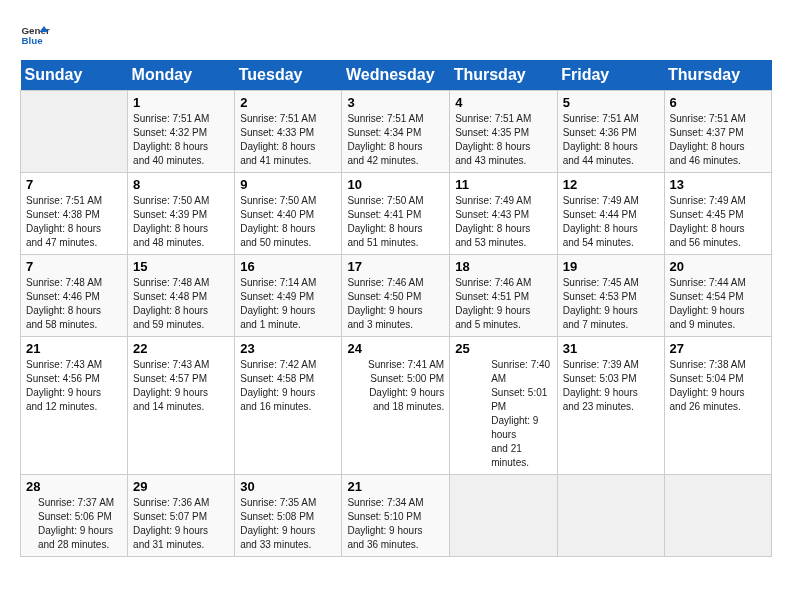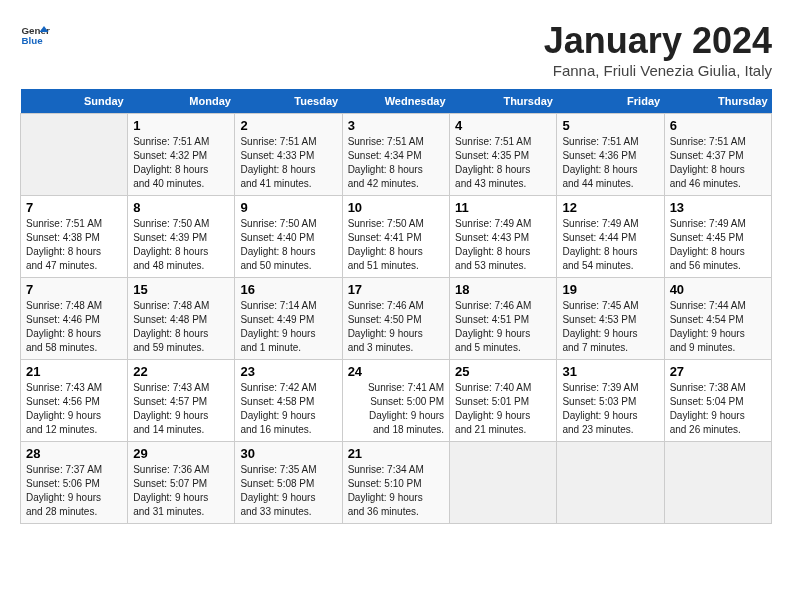--- a/index.html
+++ b/index.html
@@ -37,22 +37,22 @@
     }
     table {
       width: 100%;
       border-collapse: collapse;
       font-size: 11px;
     }
     thead tr th {
       background-color: #1565c0;
       color: #fff;
       padding: 6px 4px;
-      text-align: right;
-      font-size: 11px;
+      text-align: left;
+      font-size: 16px;
       font-weight: bold;
     }
     tbody tr td {
       border: 1px solid #ccc;
       vertical-align: top;
       padding: 4px 5px;
       width: 108px;
       min-height: 80px;
       background: #fff;
     }
@@ -75,24 +75,20 @@
 
 <div class="header">
   <div class="logo">
     <svg class="logo-icon" viewBox="0 0 40 40">
       <rect width="40" height="40" fill="white"></rect>
       <text x="2" y="18" font-size="13" font-weight="bold" fill="#333" font-family="Arial">General</text>
       <text x="2" y="32" font-size="13" font-weight="bold" fill="#1565c0" font-family="Arial">Blue</text>
       <polygon points="32,8 38,16 26,16" fill="#1565c0"></polygon>
     </svg>
   </div>
-  <div class="title-block">
-    <div class="month-title">January 2024</div>
-    <div class="location">Fanna, Friuli Venezia Giulia, Italy</div>
-  </div>
 </div>
 
 <table>
   <thead>
     <tr id="weekday-header">
         <th>Sunday</th>
         <th>Monday</th>
         <th>Tuesday</th>
         <th>Wednesday</th>
         <th>Thursday</th>
@@ -234,21 +230,21 @@
 and 5 minutes.</div>
         </td>
         <td>
           <div class="day-num">19</div>
           <div class="day-info" style="white-space: pre-line;">Sunrise: 7:45 AM
 Sunset: 4:53 PM
 Daylight: 9 hours
 and 7 minutes.</div>
         </td>
         <td>
-          <div class="day-num">40</div>
+          <div class="day-num">20</div>
           <div class="day-info" style="white-space: pre-line;">Sunrise: 7:44 AM
 Sunset: 4:54 PM
 Daylight: 9 hours
 and 9 minutes.</div>
         </td>
       </tr>
       <tr>
         <td>
           <div class="day-num">21</div>
           <div class="day-info" style="white-space: pre-line;">Sunrise: 7:43 AM
@@ -272,21 +268,21 @@
         </td>
         <td>
           <div class="day-num">24</div>
           <div class="day-info" style="white-space: pre-line; text-align: right;">Sunrise: 7:41 AM
 Sunset: 5:00 PM
 Daylight: 9 hours
 and 18 minutes.</div>
         </td>
         <td>
           <div class="day-num">25</div>
-          <div class="day-info" style="white-space: pre-line;">Sunrise: 7:40 AM
+          <div class="day-info" style="white-space: pre-line; margin-left: 36px;">Sunrise: 7:40 AM
 Sunset: 5:01 PM
 Daylight: 9 hours
 and 21 minutes.</div>
         </td>
         <td>
           <div class="day-num">31</div>
           <div class="day-info" style="white-space: pre-line;">Sunrise: 7:39 AM
 Sunset: 5:03 PM
 Daylight: 9 hours
 and 23 minutes.</div>
@@ -295,21 +291,21 @@
           <div class="day-num">27</div>
           <div class="day-info" style="white-space: pre-line;">Sunrise: 7:38 AM
 Sunset: 5:04 PM
 Daylight: 9 hours
 and 26 minutes.</div>
         </td>
       </tr>
       <tr>
         <td>
           <div class="day-num">28</div>
-          <div class="day-info" style="white-space: pre-line;">Sunrise: 7:37 AM
+          <div class="day-info" style="white-space: pre-line; margin-left: 12px;">Sunrise: 7:37 AM
 Sunset: 5:06 PM
 Daylight: 9 hours
 and 28 minutes.</div>
         </td>
         <td>
           <div class="day-num">29</div>
           <div class="day-info" style="white-space: pre-line;">Sunrise: 7:36 AM
 Sunset: 5:07 PM
 Daylight: 9 hours
 and 31 minutes.</div>

